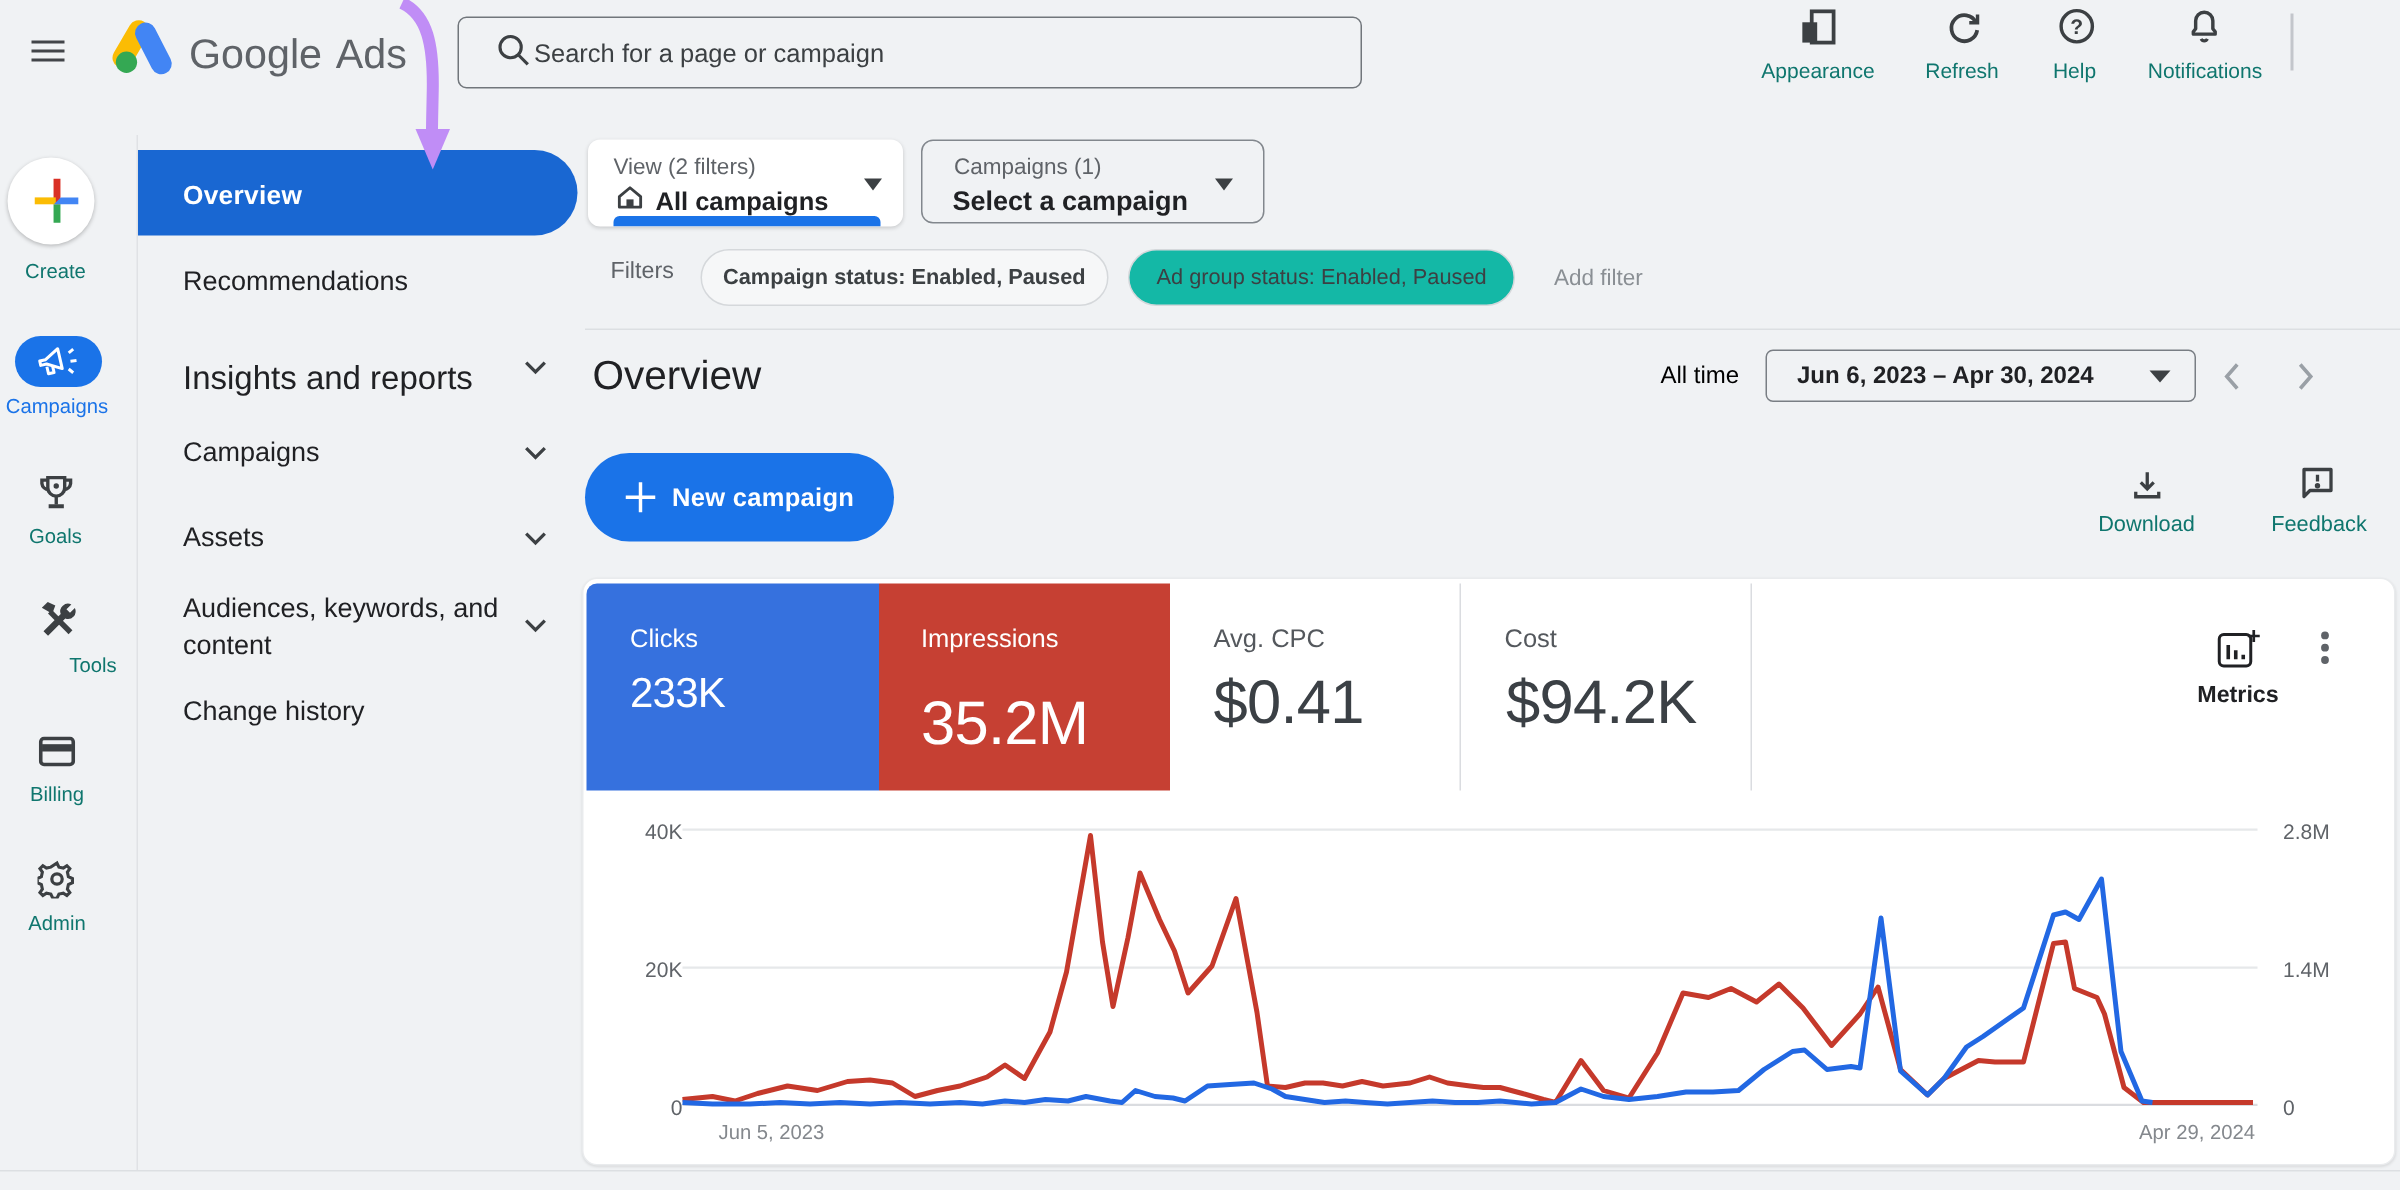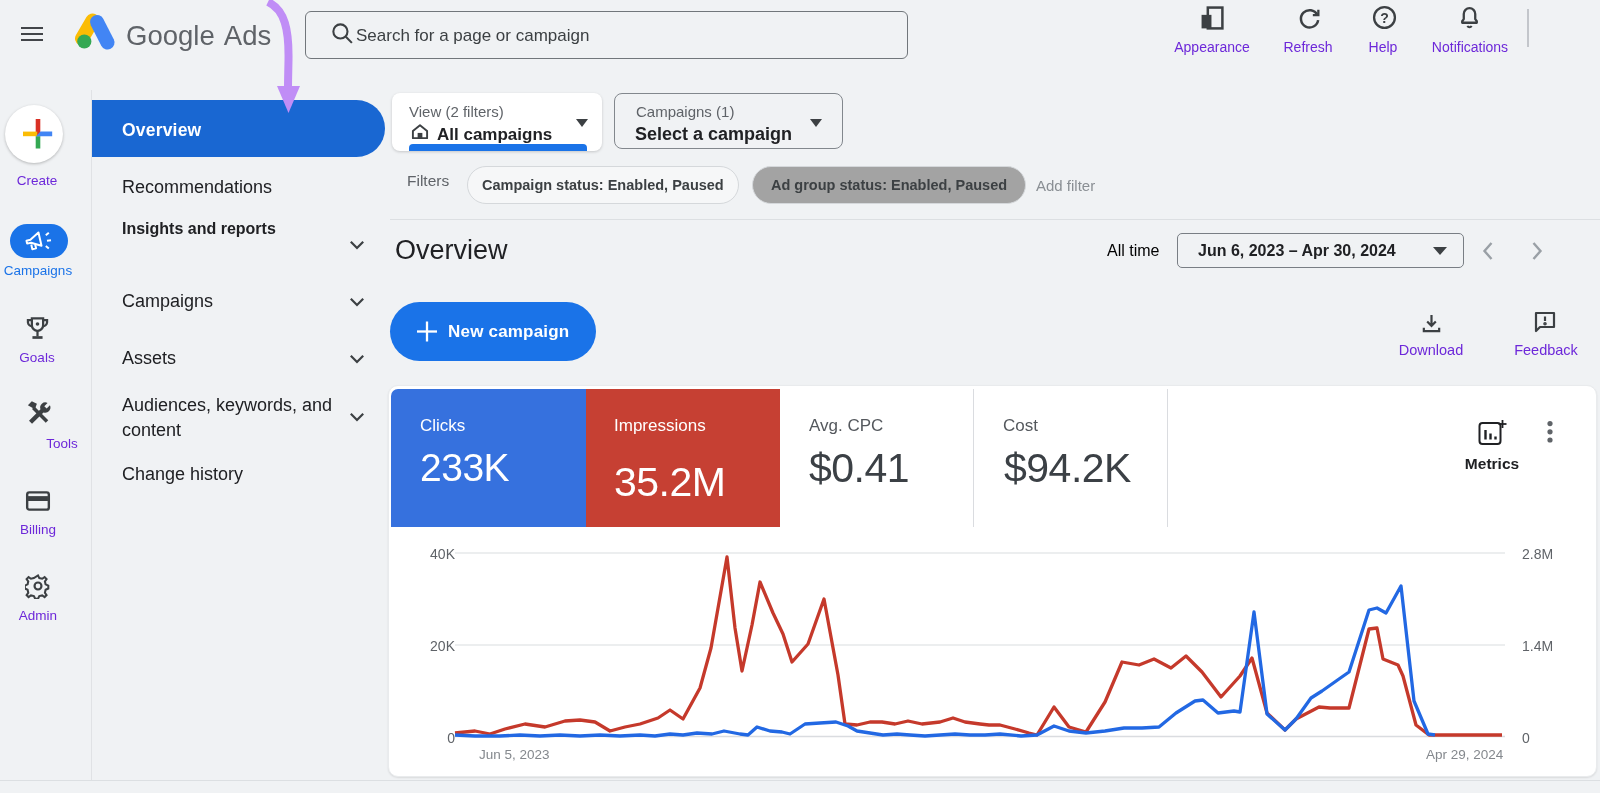--- a/index.html
+++ b/index.html
@@ -1,19 +1,19 @@
 <!DOCTYPE html>
 <html><head>
 <meta charset="utf-8">
 <style>
 * { margin:0; padding:0; box-sizing:border-box; }
 html,body { width:1600px; height:793px; overflow:hidden; }
 body { background:#f0f2f4; font-family:"Liberation Sans", sans-serif; color:#202124; position:relative; }
 .abs { position:absolute; }
-.ico-label { font-size:13.5px; color:#6d28d9; text-align:center; }
+.ico-label { font-size:13.5px; color:#0f766e; text-align:center; }
 </style>
 </head>
 <body>
 
 <div class="abs" style="left:21px;top:26.5px;width:22px;height:16px;">
   <div style="height:2.2px;background:#424549;margin-bottom:4.1px;"></div>
   <div style="height:2.2px;background:#424549;margin-bottom:4.1px;"></div>
   <div style="height:2.2px;background:#424549;"></div>
 </div>
 
@@ -106,21 +106,21 @@
 <svg class="abs" style="left:25px;top:573px;" width="26" height="26" viewBox="0 0 24 24" fill="none" stroke="#3c4043" stroke-width="2">
   <circle cx="12" cy="12" r="3.2"></circle>
   <path d="M12 2.2 l1.2 2.5 2.7 0.6 2.2-1.5 1.8 1.8 -1.5 2.2 0.6 2.7 2.5 1.2 0 2.6 -2.5 1.2 -0.6 2.7 1.5 2.2 -1.8 1.8 -2.2-1.5 -2.7 0.6 -1.2 2.5 -2.6 0 -1.2-2.5 -2.7-0.6 -2.2 1.5 -1.8-1.8 1.5-2.2 -0.6-2.7 -2.5-1.2 0-2.6 2.5-1.2 0.6-2.7 -1.5-2.2 1.8-1.8 2.2 1.5 2.7-0.6 z" stroke-width="1.9"></path>
 </svg>
 <div class="abs ico-label" style="left:0;top:608px;width:76px;">Admin</div>
 
 <div class="abs" style="left:92px;top:100px;width:293px;height:57px;background:#1967d2;border-radius:0 28.5px 28.5px 0;"></div>
 <div class="abs" style="left:122px;top:120px;font-size:17.5px;color:#fff;font-weight:bold;letter-spacing:0.2px;">Overview</div>
 
 <div class="abs" style="left:122px;top:177px;font-size:18px;">Recommendations</div>
-<div class="abs" style="left:122px;top:220px;font-size:16px;font-weight:bold;">Insights and reports</div>
+<div class="abs" style="left:122px;top:239px;font-size:22px;">Insights and reports</div>
 <div class="abs" style="left:122px;top:290.5px;font-size:18px;">Campaigns</div>
 <div class="abs" style="left:122px;top:347.5px;font-size:18px;">Assets</div>
 <div class="abs" style="left:122px;top:392.5px;font-size:18px;line-height:25px;width:220px;">Audiences, keywords, and content</div>
 <div class="abs" style="left:122px;top:464px;font-size:18px;">Change history</div>
 
 <svg class="abs" style="left:349px;top:240px;" width="16" height="10" viewBox="0 0 16 10" fill="none" stroke="#3c4043" stroke-width="2.2">
     <path d="M1.8 1.8 L8 8 L14.2 1.8"></path>
   </svg>
 <svg class="abs" style="left:349px;top:297px;" width="16" height="10" viewBox="0 0 16 10" fill="none" stroke="#3c4043" stroke-width="2.2">
     <path d="M1.8 1.8 L8 8 L14.2 1.8"></path>
@@ -148,21 +148,21 @@
 <div class="abs" style="left:437px;top:124.5px;font-size:17px;font-weight:bold;color:#202124;">All campaigns</div>
 <div class="abs" style="left:576px;top:119px;width:0;height:0;border-left:6.8px solid transparent;border-right:6.8px solid transparent;border-top:8.5px solid #3c4043;"></div>
 
 <div class="abs" style="left:614px;top:93px;width:229px;height:56px;border:1.5px solid #82878d;border-radius:8px;"></div>
 <div class="abs" style="left:636px;top:103px;font-size:15px;color:#5f6368;">Campaigns (1)</div>
 <div class="abs" style="left:635px;top:123.5px;font-size:18px;font-weight:bold;color:#202124;">Select a campaign</div>
 <div class="abs" style="left:810px;top:119px;width:0;height:0;border-left:6.8px solid transparent;border-right:6.8px solid transparent;border-top:8.5px solid #3c4043;"></div>
 
 <div class="abs" style="left:393px;top:172px;font-size:15.5px;color:#5f6368;margin-left:14px;">Filters</div>
 <div class="abs" style="left:467px;top:166px;height:38px;border:1px solid #d5d8db;border-radius:19px;background:#f6f7f8;font-size:14.5px;font-weight:bold;color:#3c4043;line-height:36px;padding:0 14px;">Campaign status: Enabled, Paused</div>
-<div class="abs" style="left:752px;top:166px;height:38px;border:1px solid #d5d8db;border-radius:19px;background:#a3a3a3;font-size:14.5px;font-weight:bold;color:#3c4043;line-height:36px;padding:0 18px;">Ad group status: Enabled, Paused</div>
+<div class="abs" style="left:752px;top:166px;height:38px;border:1px solid #d5d8db;border-radius:19px;background:#14b8a6;font-size:14.5px;font-weight:normal;color:#3c4043;line-height:36px;padding:0 18px;">Ad group status: Enabled, Paused</div>
 <div class="abs" style="left:1036px;top:177px;font-size:15px;color:#8a8f94;">Add filter</div>
 
 <div class="abs" style="left:390px;top:219px;width:1210px;height:1px;background:#dcdfe2;"></div>
 
 <div class="abs" style="left:395px;top:234.5px;font-size:27px;color:#202124;">Overview</div>
 <div class="abs" style="left:1107px;top:242px;font-size:16px;color:#000000;">All time</div>
 <div class="abs" style="left:1177px;top:233px;width:287px;height:35px;border:1.3px solid #797e84;border-radius:5px;"></div>
 <div class="abs" style="left:1198px;top:242px;font-size:16px;font-weight:bold;color:#202124;">Jun 6, 2023 – Apr 30, 2024</div>
 <div class="abs" style="left:1433px;top:247px;width:0;height:0;border-left:7.5px solid transparent;border-right:7.5px solid transparent;border-top:8px solid #3c4043;"></div>
 <svg class="abs" style="left:1480px;top:241px;" width="17" height="20" viewBox="0 0 17 20" fill="none" stroke="#9aa0a6" stroke-width="2.4">
@@ -191,21 +191,21 @@
 </svg>
 <div class="abs ico-label" style="left:1496px;top:342px;width:100px;font-size:14.5px;">Feedback</div>
 
 <div class="abs" style="left:388px;top:385px;width:1209px;height:392px;background:#fff;border-radius:10px;border:1px solid #e9ebed;box-shadow:0 1px 2px rgba(0,0,0,.10);"></div>
 <div class="abs" style="left:391px;top:388.5px;width:194.5px;height:138.5px;background:#3671de;border-radius:7px 0 0 0;"></div>
 <div class="abs" style="left:585.5px;top:388.5px;width:194px;height:138.5px;background:#c64033;"></div>
 <div class="abs" style="left:973px;top:388.5px;width:1px;height:138.5px;background:#dadce0;"></div>
 <div class="abs" style="left:1166.5px;top:388.5px;width:1px;height:138.5px;background:#dadce0;"></div>
 
 <div class="abs" style="left:420px;top:416px;font-size:17px;color:#fff;">Clicks</div>
-<div class="abs" style="left:420px;top:448px;font-size:39px;line-height:1;letter-spacing:-0.5px;color:#fff;">233K</div>
+<div class="abs" style="left:420px;top:448px;font-size:28px;line-height:1;letter-spacing:-0.5px;color:#fff;">233K</div>
 <div class="abs" style="left:614px;top:416px;font-size:17px;color:#fff;">Impressions</div>
 <div class="abs" style="left:614px;top:448px;font-size:41px;line-height:1;letter-spacing:-0.5px;color:#fff;margin-top:14px;">35.2M</div>
 <div class="abs" style="left:809px;top:416px;font-size:17px;color:#54585d;">Avg. CPC</div>
 <div class="abs" style="left:809px;top:448px;font-size:41px;line-height:1;letter-spacing:-0.5px;color:#3b4045;">$0.41</div>
 <div class="abs" style="left:1003px;top:416px;font-size:17px;color:#54585d;">Cost</div>
 <div class="abs" style="left:1004px;top:448px;font-size:41px;line-height:1;letter-spacing:-0.5px;color:#3b4045;">$94.2K</div>
 
 <svg class="abs" style="left:1478px;top:419px;" width="29" height="27" viewBox="0 0 29 27" fill="none" stroke="#202124" stroke-width="2">
   <rect x="1.5" y="4" width="21" height="21" rx="3"></rect>
   <line x1="7.5" y1="20.5" x2="7.5" y2="11" stroke-width="2.4"></line>

